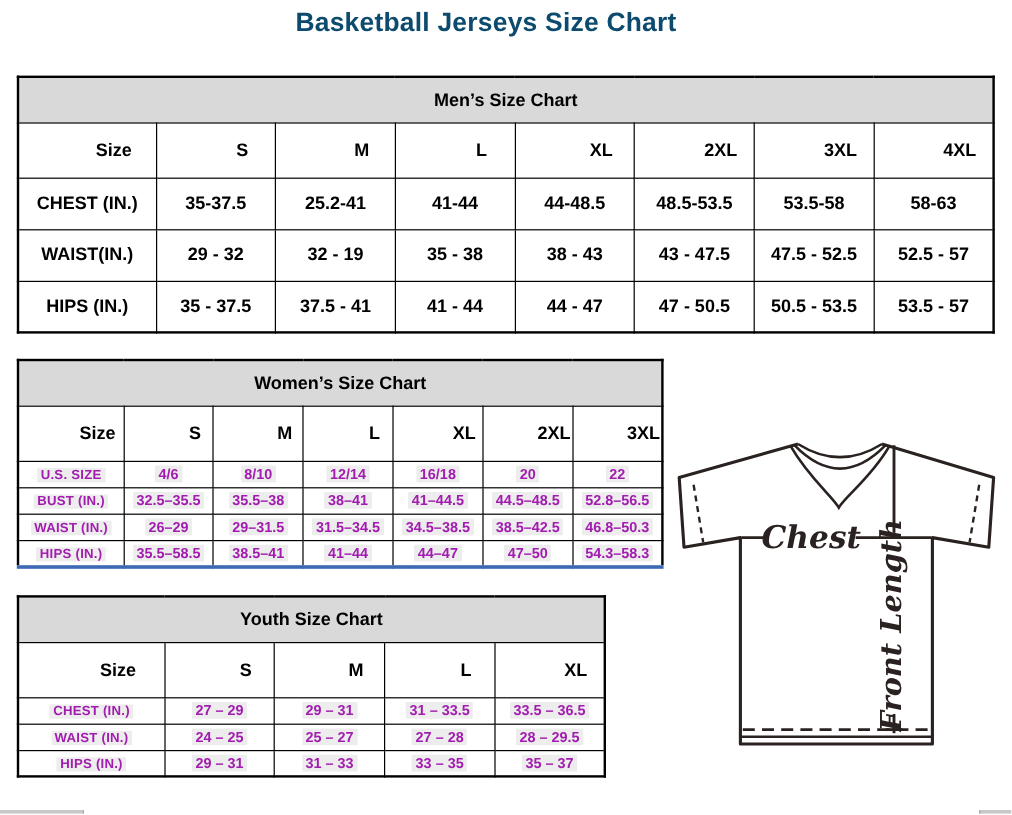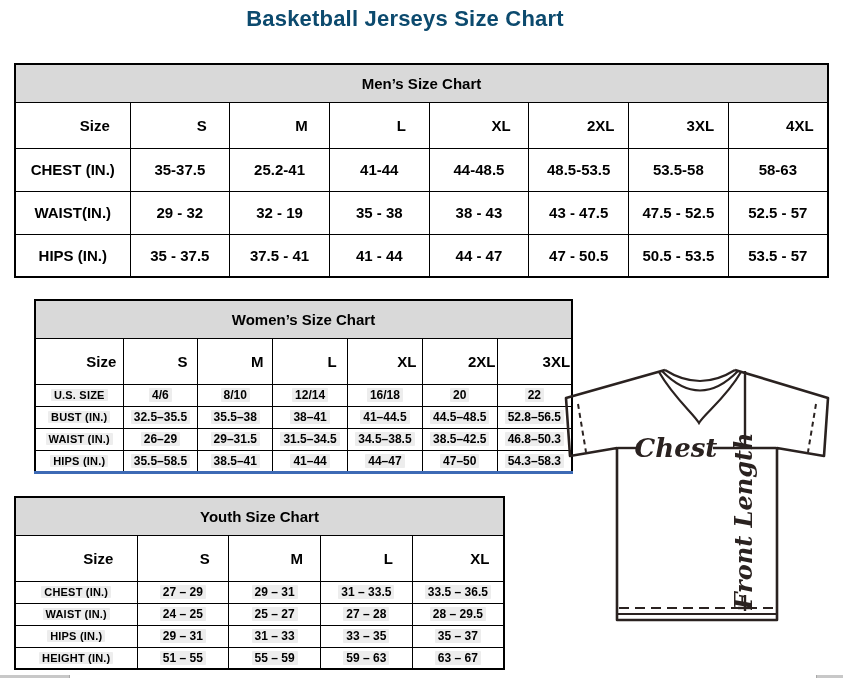--- a/index.html
+++ b/index.html
@@ -17,29 +17,29 @@
   th { font-weight:bold; font-size:15px;padding-left:44px; }
   td { font-weight:bold; }
 
   #men { left:14px; top:63px; width:815px; }
   #men col.c0 { width:115px; }
   #men .title-row { height:38px;margin-top:40px; }
   #men .head-row  { height:46px; }
   #men .data-row  { height:43px; }
   #men .data-row td { font-size:15px; }
 
-  #women { left:14px; top:299px; width:539px; border-bottom:3px solid #3d6ab5;margin-left:20px; }
+  #women { left:14px; top:299px; width:539px; border-bottom:3px solid #3d6ab5; }
   #women col.c0 { width:88px; }
   #youth { left:14px; top:496px; width:491px;border-radius:11px; }
   #youth col.c0 { width:122px; }
 
   .compact .title-row { height:38px; }
   .compact .head-row  { height:46px; }
   .compact .data-row  { height:22px; }
-  .compact .data-row td { font-size:12px; color:#000000; }
+  .compact .data-row td { font-size:12px; color:#a21caf; }
   .compact .data-row td:first-child .lab { font-size:11px; letter-spacing:0.2px; }
   .compact .data-row .val,
   .compact .data-row .lab { background:#ededed; padding:0 3px; border-radius:1px; }
 
   .jersey-svg { position:absolute; left:556px; top:358px; width:284px; height:272px; }
   .jersey-svg text { font-family:"DejaVu Serif", serif; font-style:italic; font-weight:bold;
                      fill:#2a2220; }
 
   .scroll-thumb { position:absolute; top:675px; height:3px; background:#c8c8c8; }
   .scroll-thumb.left  { left:0; width:70px; border-right:1px solid #a9a9a9; }
@@ -205,27 +205,20 @@
           <td><span class="val">27 – 28</span></td>
           <td><span class="val">28 – 29.5</span></td>
         </tr>
         <tr class="data-row">
           <td><span class="lab">HIPS (IN.)</span></td>
           <td><span class="val">29 – 31</span></td>
           <td><span class="val">31 – 33</span></td>
           <td><span class="val">33 – 35</span></td>
           <td><span class="val">35 – 37</span></td>
         </tr>
-        <tr class="data-row">
-          <td><span class="lab">HEIGHT (IN.)</span></td>
-          <td><span class="val">51 – 55</span></td>
-          <td><span class="val">55 – 59</span></td>
-          <td><span class="val">59 – 63</span></td>
-          <td><span class="val">63 – 67</span></td>
-        </tr>
       </tbody>
     </table>
 
   <svg class="jersey-svg" viewBox="0 0 284 272">
 
     <path d="M109,12 L10,40 L14,98 L61,90 L61,262 L221,262 L221,90 L268,98 L272,40 L179,12" fill="none" stroke="#2a2220" stroke-width="2.6" stroke-linejoin="round"></path>
 
     <path d="M109,12 Q144,34 179,12" fill="none" stroke="#2a2220" stroke-width="2.2"></path>
     <path d="M106,13 Q144,52 182,13" fill="none" stroke="#2a2220" stroke-width="2.2"></path>
     <path d="M103,14 C118,40 138,56 143,65 C148,56 170,40 185,14" fill="none" stroke="#2a2220" stroke-width="2.2"></path>

